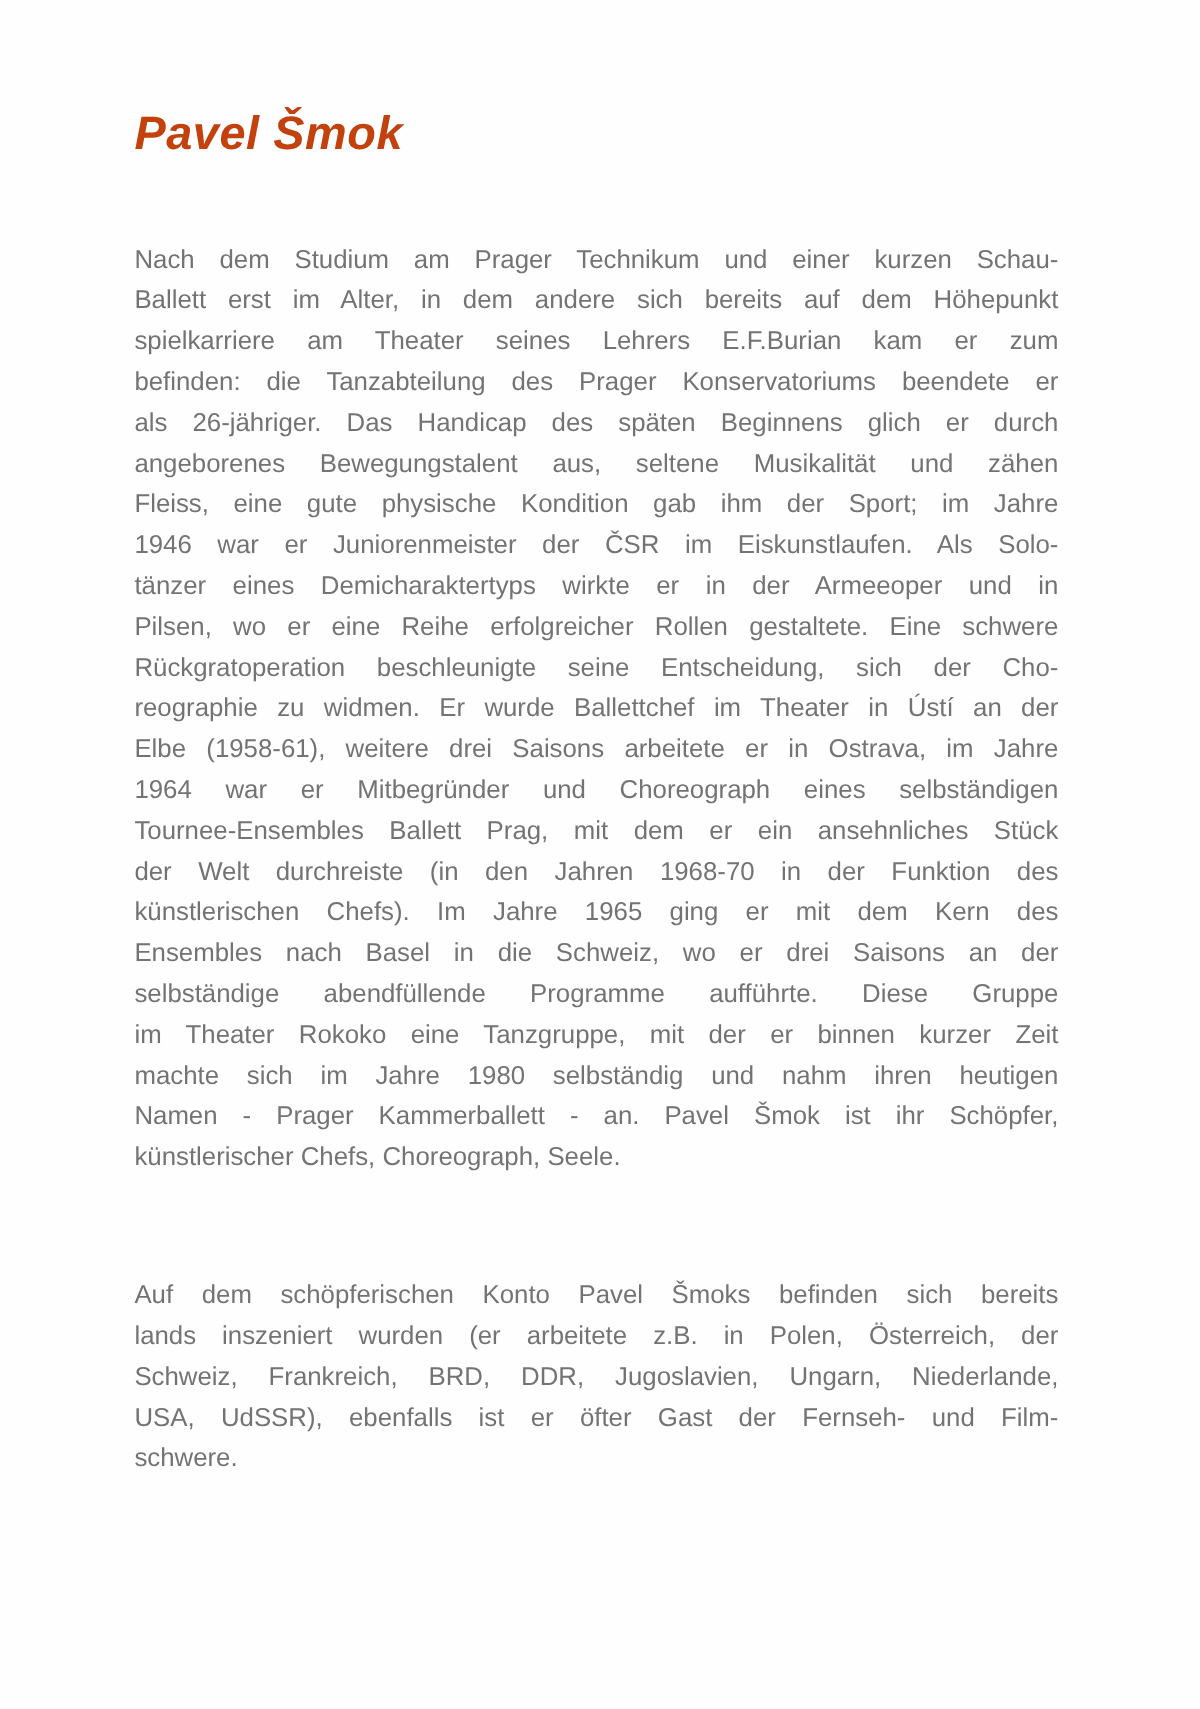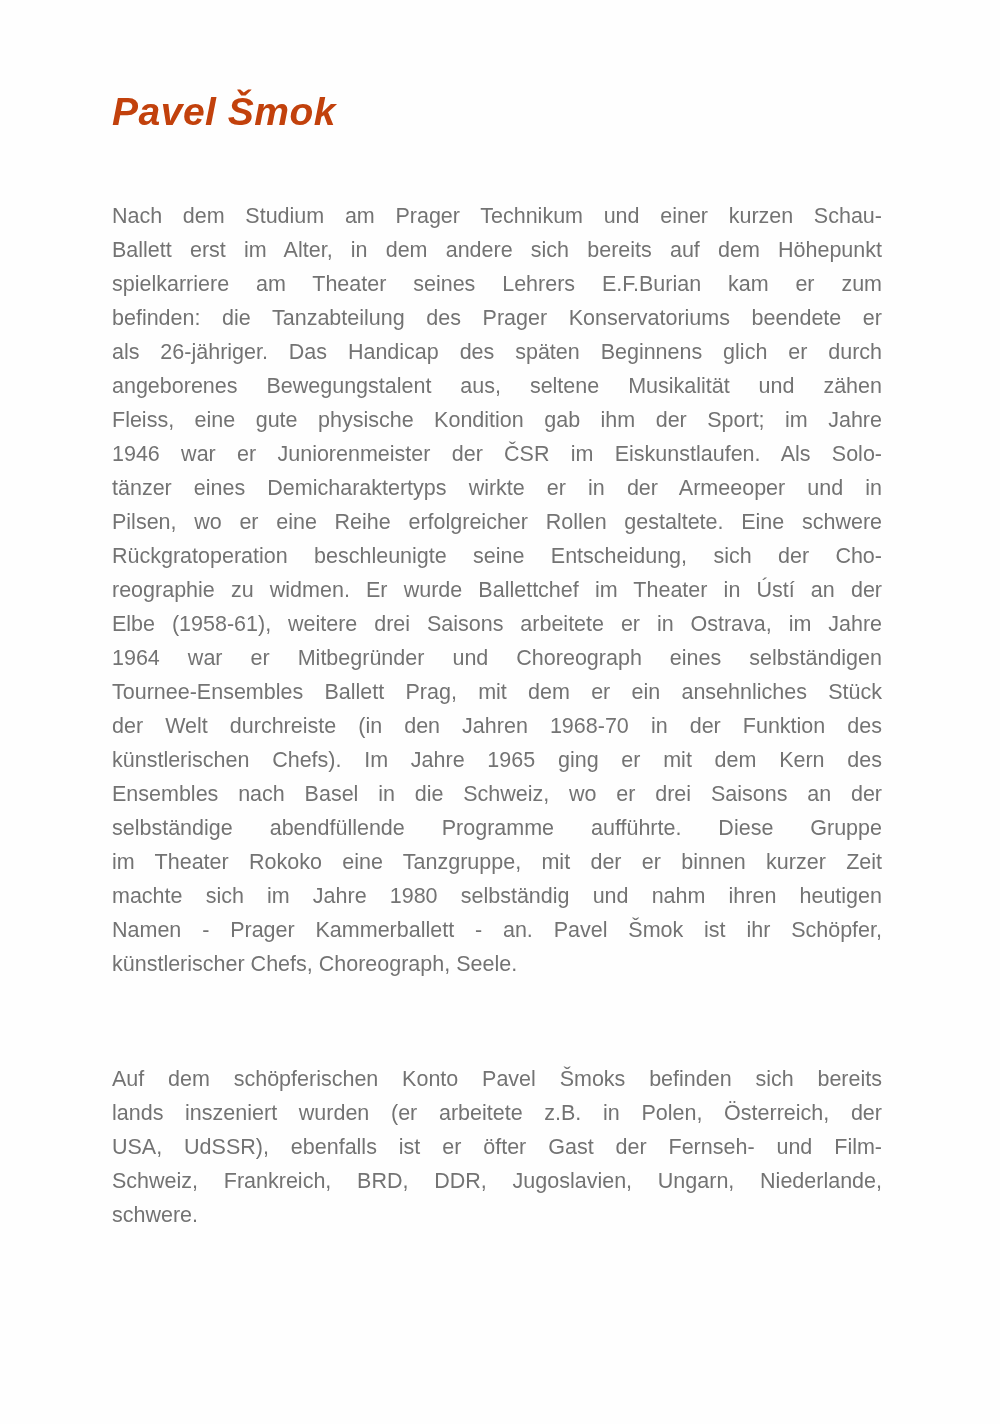--- a/index.html
+++ b/index.html
@@ -84,17 +84,17 @@
     <span class="line">selbständige abendfüllende Programme aufführte. Diese Gruppe</span>
     <span class="line">im Theater Rokoko eine Tanzgruppe, mit der er binnen kurzer Zeit</span>
     <span class="line">machte sich im Jahre 1980 selbständig und nahm ihren heutigen</span>
     <span class="line">Namen - Prager Kammerballett - an. Pavel Šmok ist ihr Schöpfer,</span>
     <span class="line last">künstlerischer Chefs, Choreograph, Seele.</span>
   </div>
 
   <div class="para" id="para2">
     <span class="line">Auf dem schöpferischen Konto Pavel Šmoks befinden sich bereits</span>
     <span class="line">lands inszeniert wurden (er arbeitete z.B. in Polen, Österreich, der</span>
+    <span class="line">Schweiz, Frankreich, BRD, DDR, Jugoslavien, Ungarn, Niederlande,</span>
     <span class="line">USA, UdSSR), ebenfalls ist er öfter Gast der Fernseh- und Film-</span>
-    <span class="line">Schweiz, Frankreich, BRD, DDR, Jugoslavien, Ungarn, Niederlande,</span>
     <span class="line last">schwere.</span>
   </div>
 </div>
 
 </body></html>

